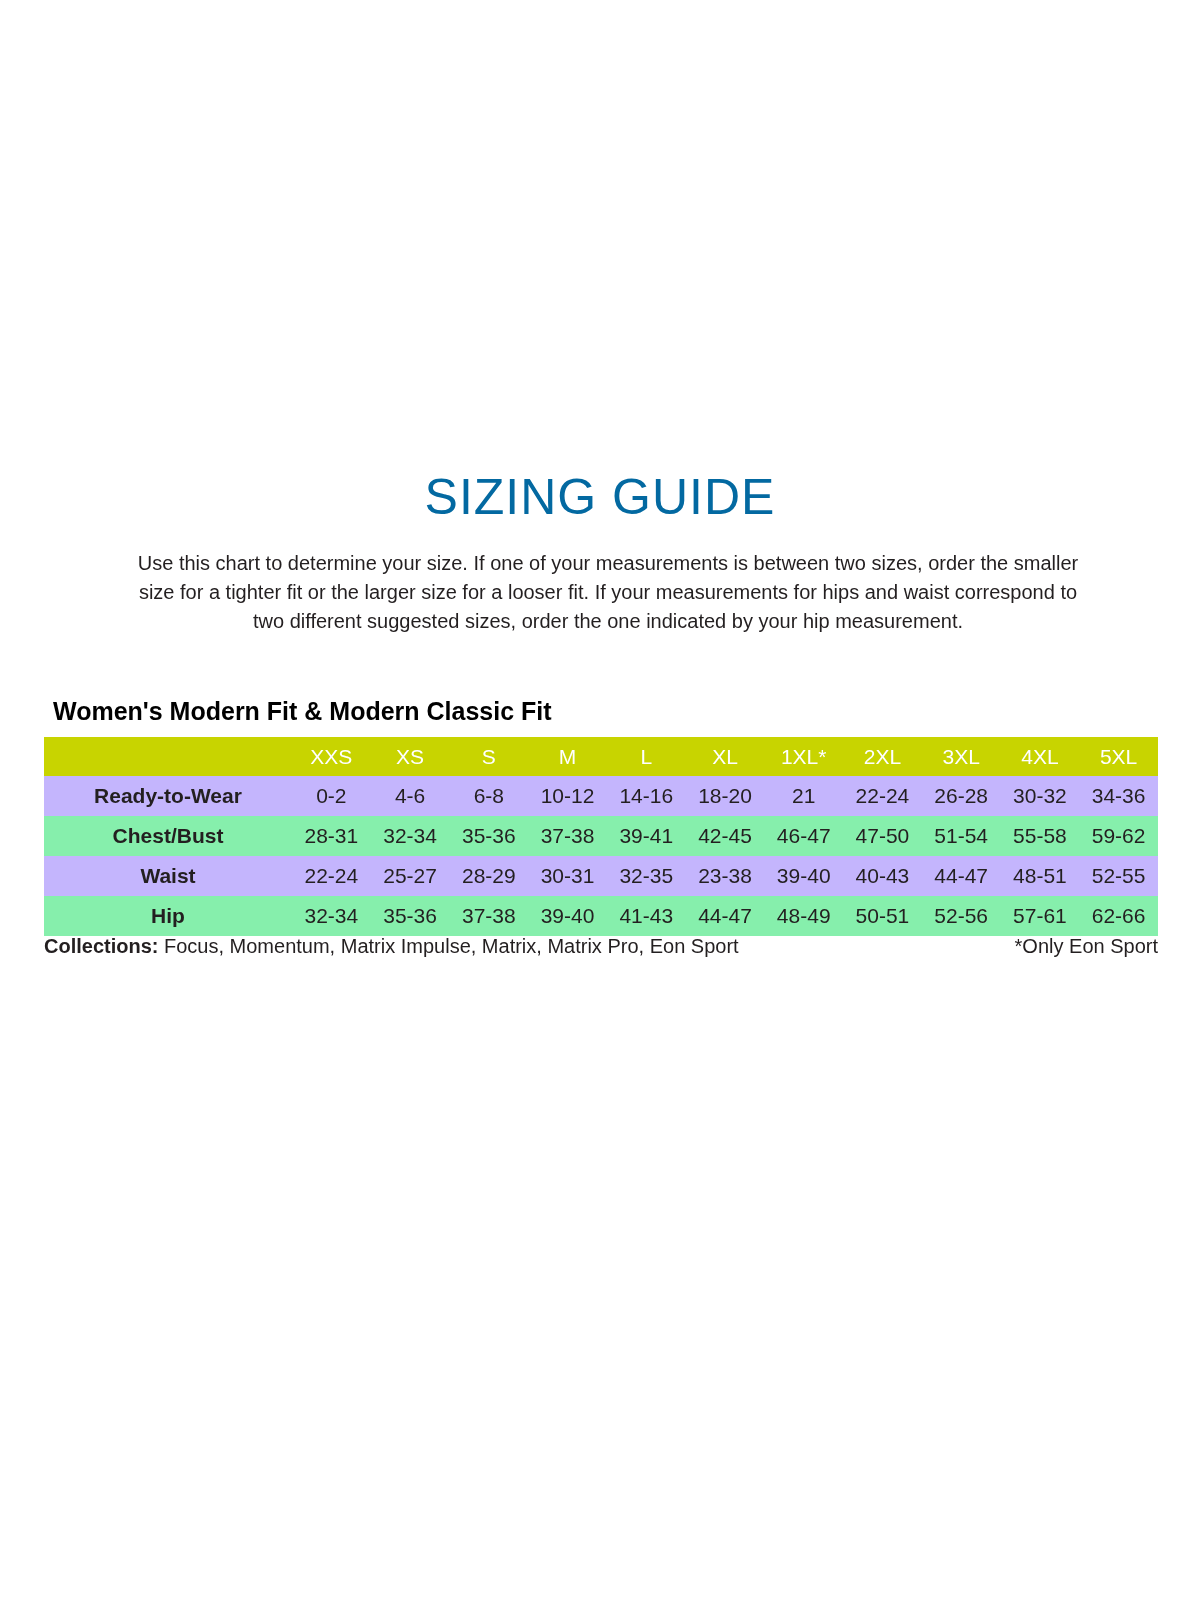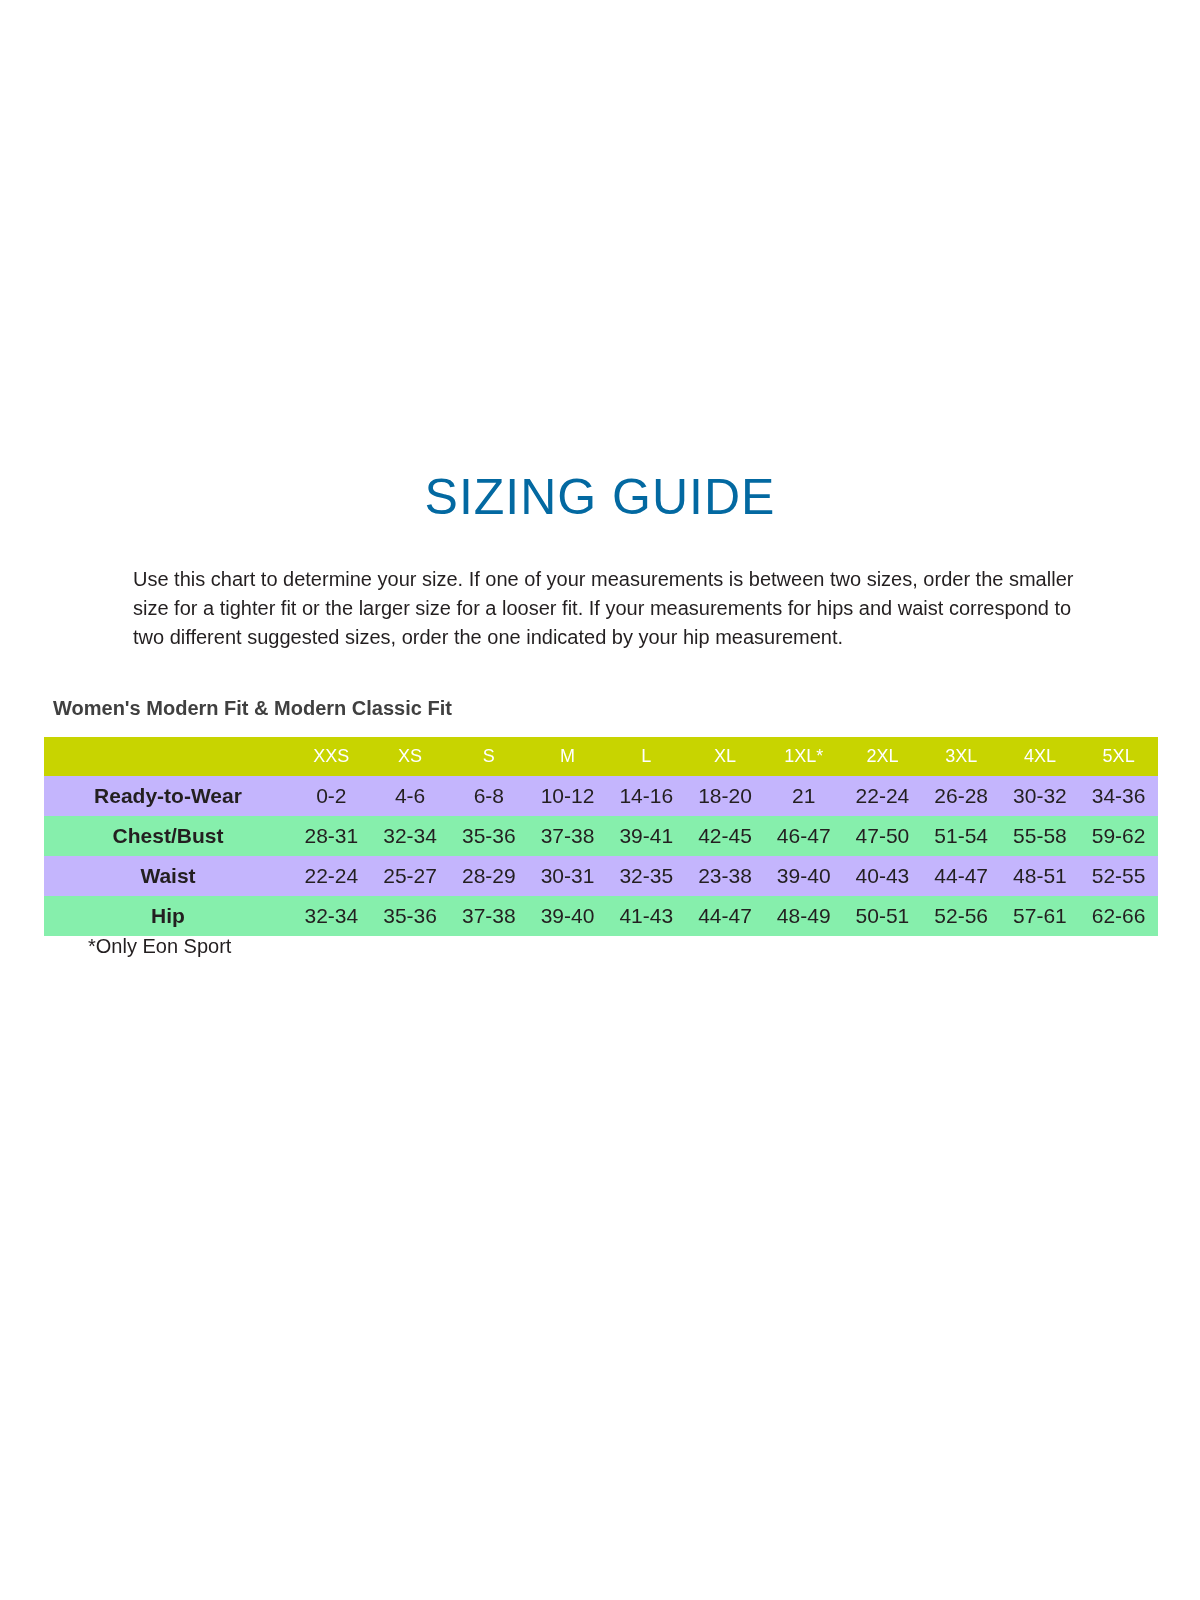--- a/index.html
+++ b/index.html
@@ -20,35 +20,36 @@
     width: 1200px;
     text-align: center;
     font-size: 50px;
     font-weight: 400;
     letter-spacing: 1px;
     color: #0369a1;
   }
 
   .intro {
     position: absolute;
-    top: 565px;
+    top: 549px;
     left: 133px;
     width: 950px;
     font-size: 20px;
     line-height: 29px;
     color: #231f20;
+    text-align: center;
   }
 
   .section-title {
     position: absolute;
     top: 697px;
     left: 53px;
-    font-size: 20px;
+    font-size: 25px;
     font-weight: 700;
-    color: #404040;
+    color: #000000;
   }
 
   .size-table {
     position: absolute;
     top: 737px;
     left: 44px;
     width: 1114px;
   }
 
   .t-row {
@@ -56,21 +57,21 @@
     grid-template-columns: 248px repeat(11, 1fr);
     align-items: center;
   }
 
   .t-head {
     height: 39px;
     background: #c8d400;
   }
   .t-head .th {
     color: #ffffff;
-    font-size: 18px;
+    font-size: 21px;
     font-weight: 400;
     text-align: center;
   }
 
   .t-body-row { height: 40px; background: #c4b5fd; }
   .t-body-row.stripe { background: #86efac; }
 
   .row-label {
     font-size: 21px;
     font-weight: 700;
@@ -178,14 +179,15 @@
     <div class="td">48-49</div>
     <div class="td">50-51</div>
     <div class="td">52-56</div>
     <div class="td">57-61</div>
     <div class="td">62-66</div>
   </div>
 
 </div>
 
 <div class="collections-line">
+  <div class="collections-left"><span class="collections-label">Collections:</span><span> Focus, Momentum, Matrix Impulse, Matrix, Matrix Pro, Eon Sport</span></div>
   <div class="footnote">*Only Eon Sport</div>
 </div>
 
 </body></html>

